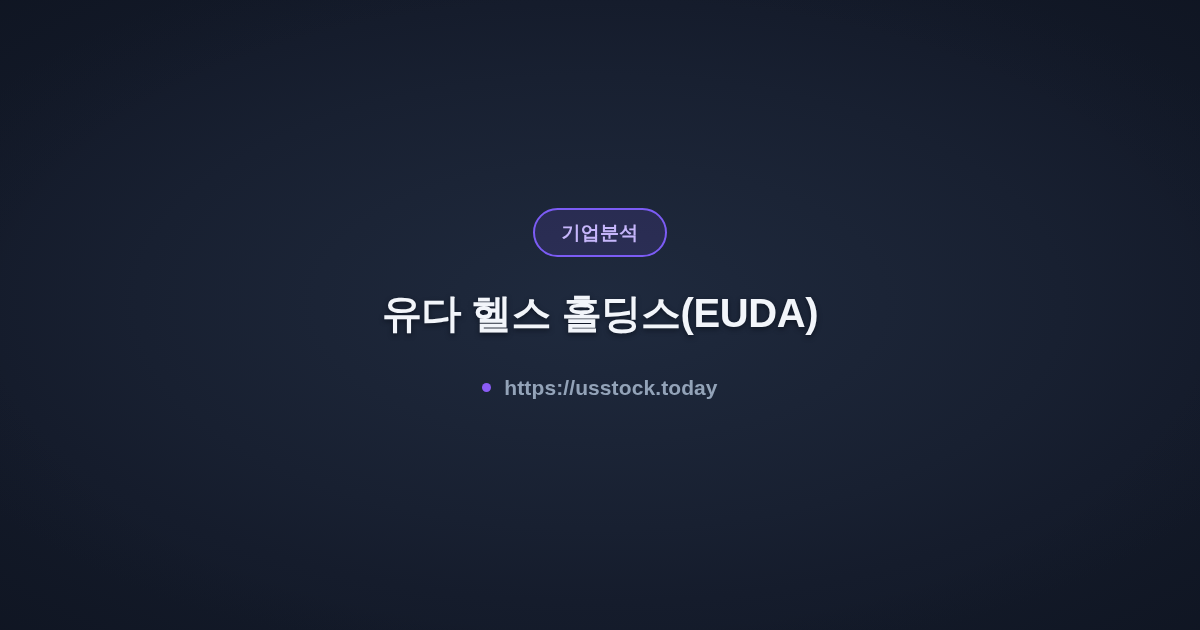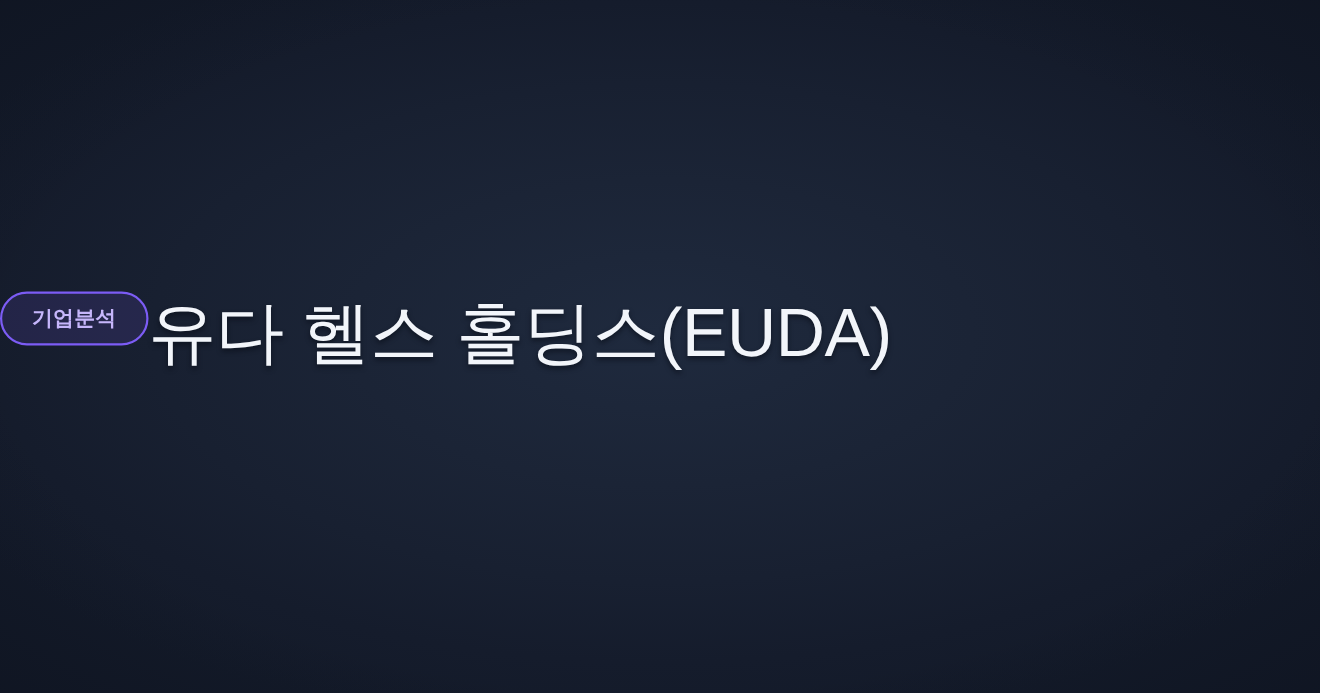--- a/index.html
+++ b/index.html
@@ -37,21 +37,21 @@
     background:
       radial-gradient(ellipse 90% 90% at 50% 50%, rgba(0,0,0,0) 55%, rgba(8,11,20,0.55) 100%);
     pointer-events: none;
   }
 
   .content {
     position: relative;
     z-index: 2;
     width: 100%;
     display: flex;
-    flex-direction: row;
+    flex-direction: column;
     align-items: center;
     margin-top: -22px;
   }
 
   
   .badge {
     display: inline-flex;
     align-items: center;
     justify-content: center;
     height: 49px;
@@ -64,22 +64,22 @@
     font-weight: 700;
     letter-spacing: 0.2px;
     line-height: 1;
     margin-bottom: 28px;
     white-space: nowrap;
   }
 
   
   .headline {
     color: #f2f5fa;
-    font-size: 62px;
-    font-weight: 400;
+    font-size: 40px;
+    font-weight: 700;
     line-height: 1.44;
     text-align: left;
     letter-spacing: -0.4px;
     text-shadow: 0 2px 5px rgba(5, 9, 18, 0.55);
     max-width: 980px;
   }
   .headline .line {
     display: block;
     white-space: nowrap;
   }
@@ -112,15 +112,19 @@
   <div class="vignette"></div>
 
   <div class="content">
 
     <div class="badge">기업분석</div>
 
     <h1 class="headline">
       <span class="line">유다 헬스 홀딩스(EUDA)</span>
     </h1>
 
+    <div class="site-url">
+      <span class="dot"></span>
+      <span>https://usstock.today</span>
+    </div>
 
   </div>
 </div>
 
 </body></html>

